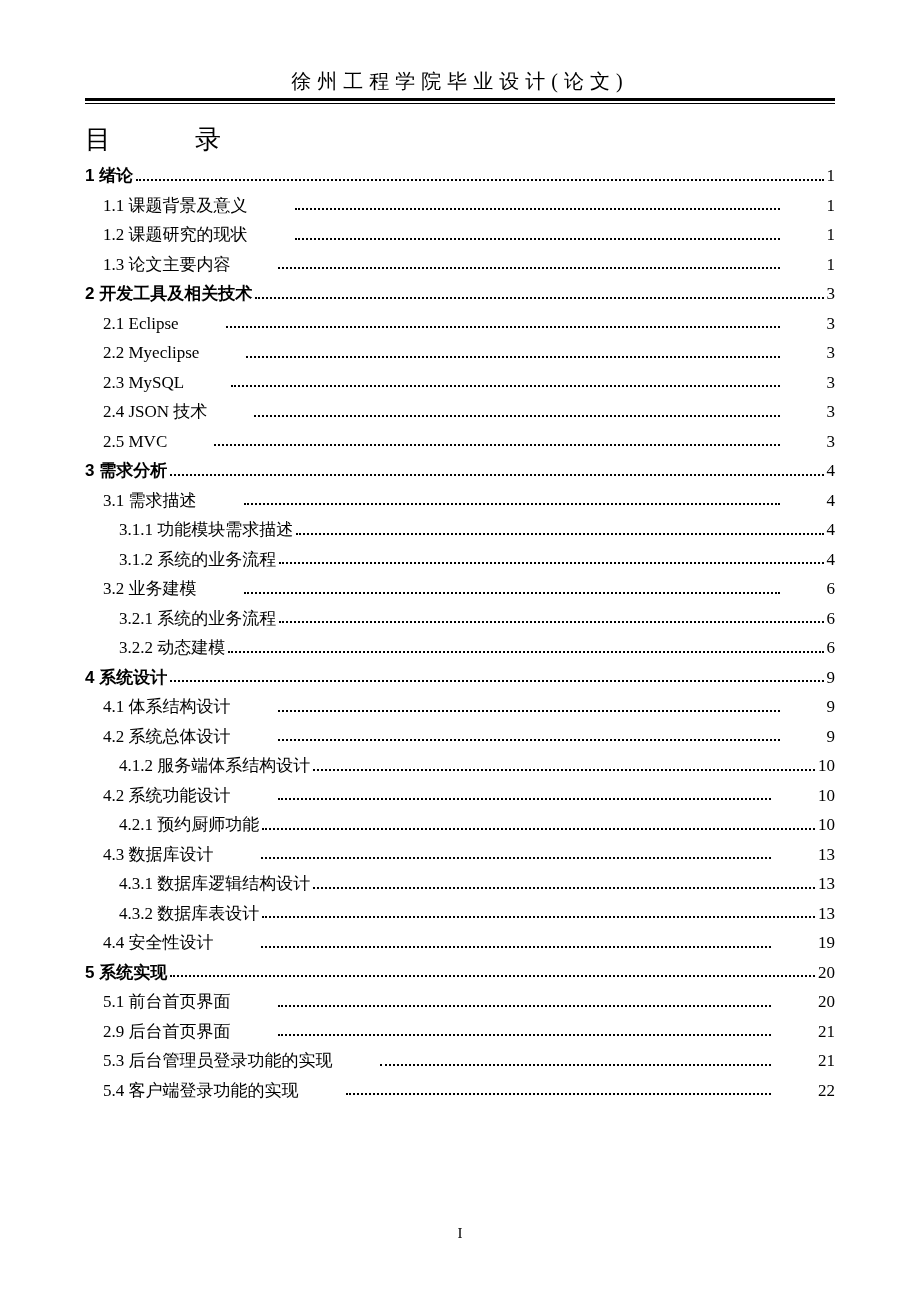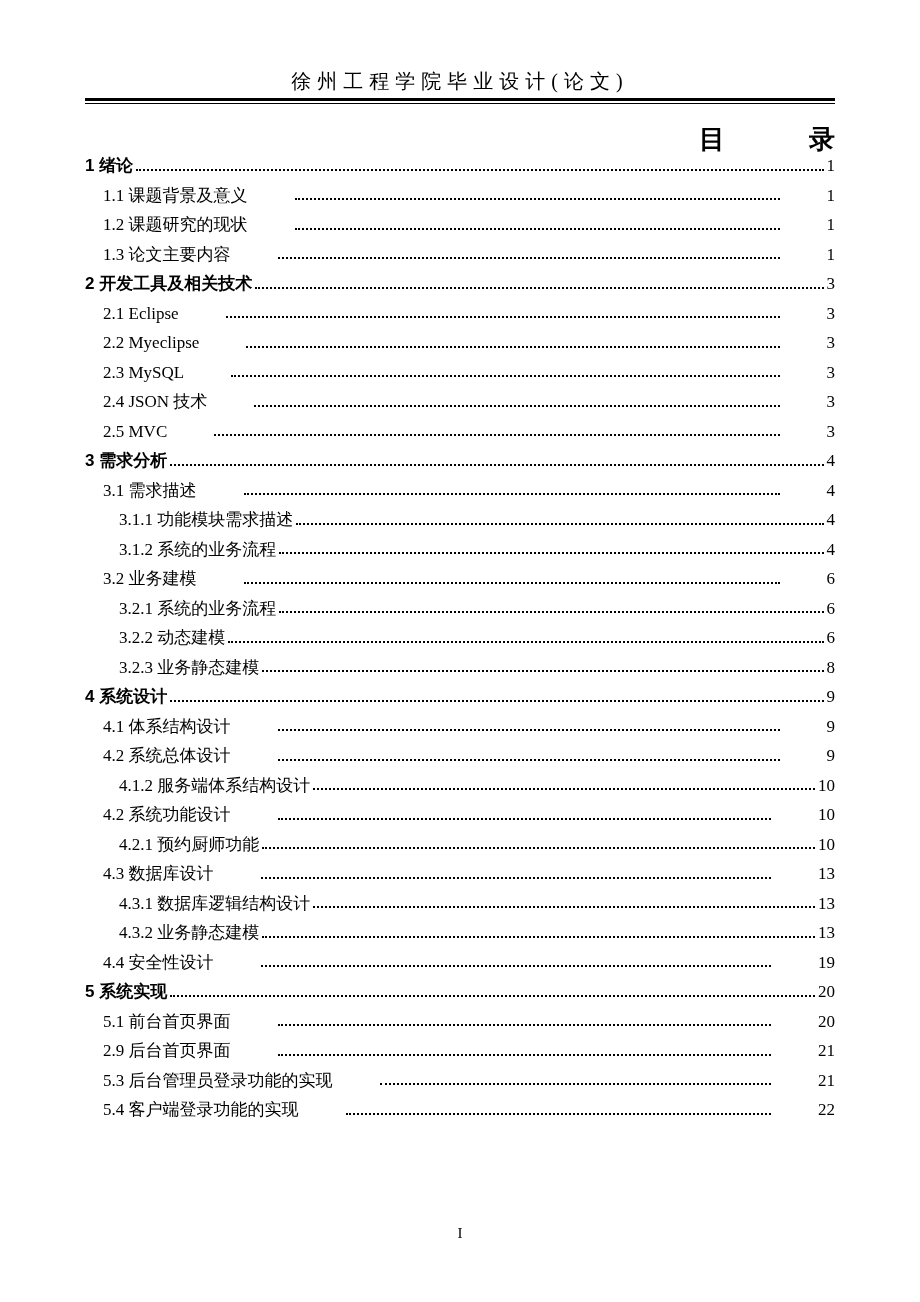--- a/index.html
+++ b/index.html
@@ -20,26 +20,26 @@
       font-family: "KaiTi", "楷体", serif;
       margin-bottom: 3px;
     }
     .header-rule {
       border-top: 3px solid #000;
       border-bottom: 1px solid #000;
       height: 6px;
       margin-bottom: 18px;
     }
     .toc-title {
-      text-align: right;
+      text-align: left;
       font-size: 26px;
-      font-weight: bold;
+      font-weight: normal;
       font-family: "SimHei", "黑体", sans-serif;
       letter-spacing: 0;
-      margin-bottom: 0;
+      margin-bottom: 10px;
     }
     .toc-title .sp { display: inline-block; width: 84px; }
     .toc {
       font-size: 17px;
       line-height: 1.0;
     }
     .toc-entry {
       display: flex;
       align-items: center;
       white-space: nowrap;
@@ -163,25 +163,20 @@
       <div class="toc-entry indent-2">
         <span class="toc-label">3.2.1 系统的业务流程</span>
         <span class="dots"></span>
         <span class="toc-page">6</span>
       </div>
       <div class="toc-entry indent-2">
         <span class="toc-label">3.2.2 动态建模</span>
         <span class="dots"></span>
         <span class="toc-page">6</span>
       </div>
-      <div class="toc-entry indent-2">
-        <span class="toc-label">3.2.3 业务静态建模</span>
-        <span class="dots"></span>
-        <span class="toc-page">8</span>
-      </div>
       <div class="toc-entry indent-0">
         <span class="toc-label bold">4 系统设计</span>
         <span class="dots"></span>
         <span class="toc-page">9</span>
       </div>
       <div class="toc-entry indent-1">
         <span class="toc-label">4.1 体系结构设计</span>
         <span class="dots"></span>
         <span class="toc-page">9</span>
       </div>
@@ -209,21 +204,21 @@
         <span class="toc-label">4.3 数据库设计</span>
         <span class="dots"></span>
         <span class="toc-page">13</span>
       </div>
       <div class="toc-entry indent-2">
         <span class="toc-label">4.3.1 数据库逻辑结构设计</span>
         <span class="dots"></span>
         <span class="toc-page">13</span>
       </div>
       <div class="toc-entry indent-2">
-        <span class="toc-label">4.3.2 业务静态建模</span>
+        <span class="toc-label">4.3.2 数据库表设计</span>
         <span class="dots"></span>
         <span class="toc-page">13</span>
       </div>
       <div class="toc-entry indent-1">
         <span class="toc-label">4.4 安全性设计</span>
         <span class="dots"></span>
         <span class="toc-page">19</span>
       </div>
       <div class="toc-entry indent-0">
         <span class="toc-label bold">5 系统实现</span>

